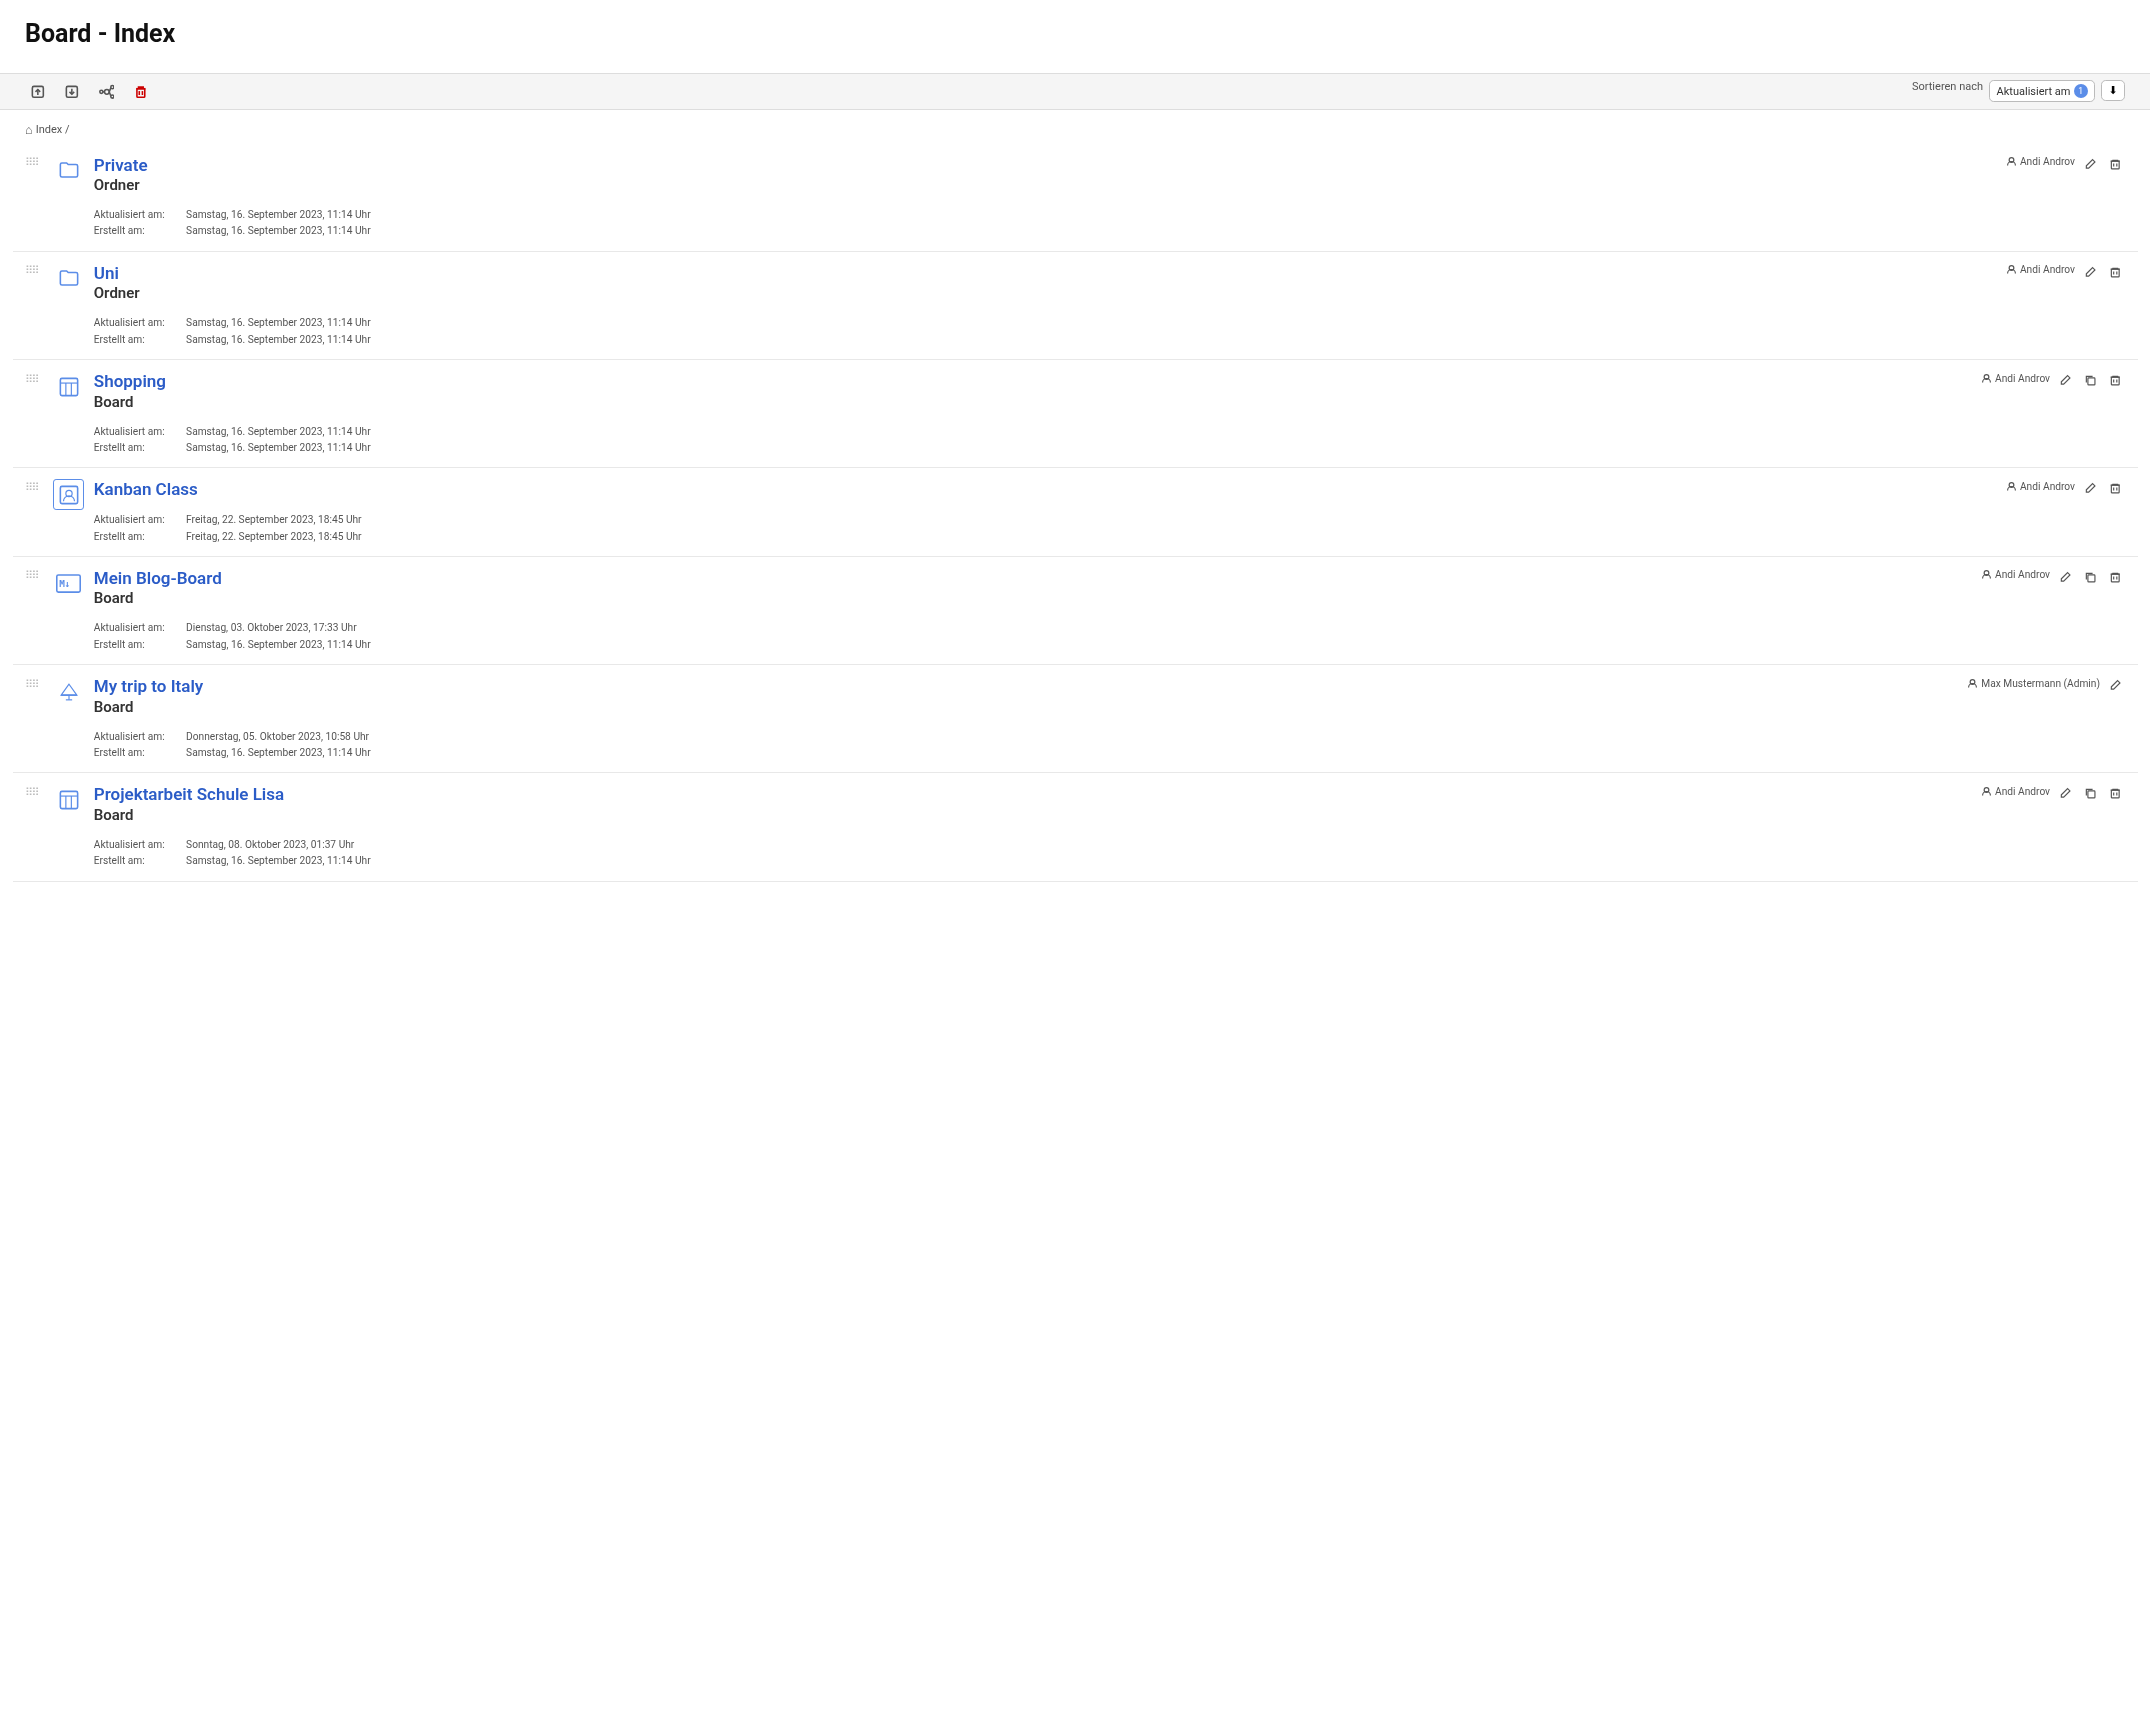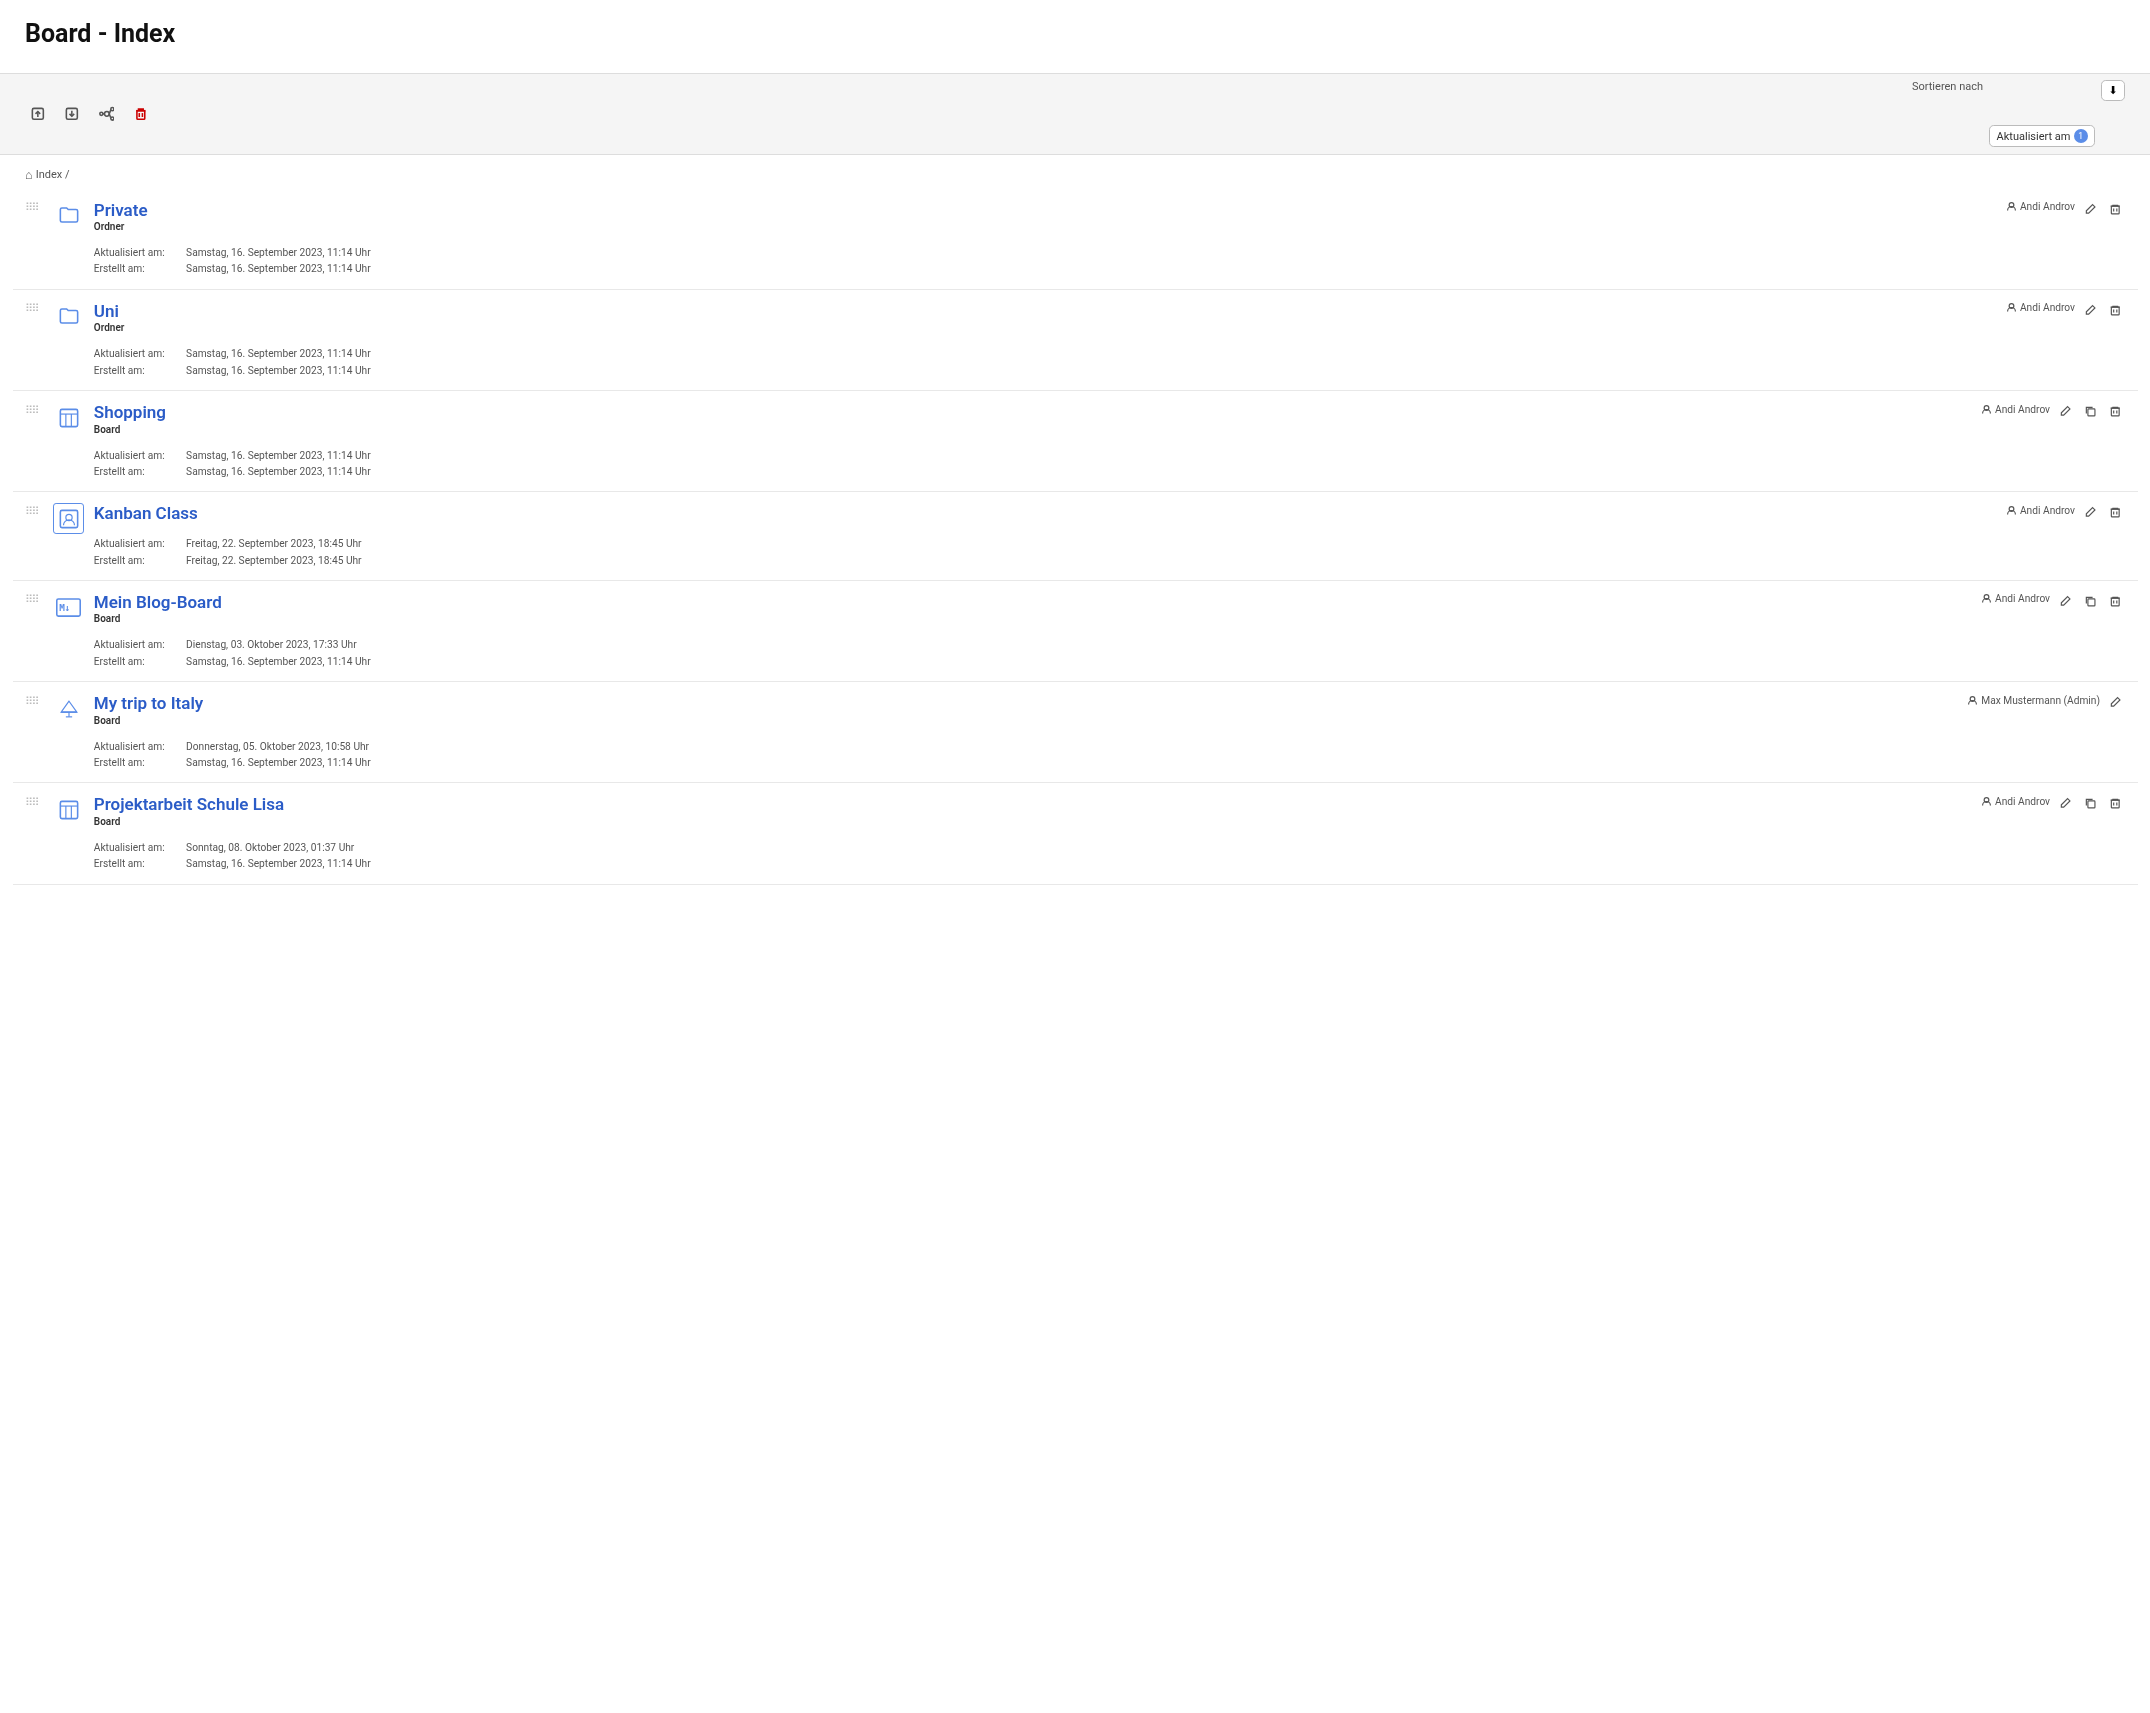--- a/index.html
+++ b/index.html
@@ -55,21 +55,20 @@
 
     .sort-select {
       display: flex;
       align-items: center;
       gap: 3.1px;
       border: 0.8px solid #bbb;
       border-radius: 4.7px;
       padding: 3.1px 6.3px;
       background: #fff;
       cursor: pointer;
-      margin-top: 45px;
     }
 
     .sort-select-badge {
       background: #5b8de8;
       color: white;
       border-radius: 50%;
       width: 14px;
       height: 14px;
       display: flex;
       align-items: center;
@@ -142,21 +141,21 @@
 
     .item-title {
       color: #2b5cc7;
       font-size: 17px;
       font-weight: 600;
       text-decoration: none;
       cursor: pointer;
     }
 
     .item-type {
-      font-size: 10px;
+      font-size: 15px;
       font-weight: 600;
       color: #333;
       margin-top: 1.6px;
     }
 
     .item-meta {
       margin-top: 13px;
     }
 
     .item-meta-row {

